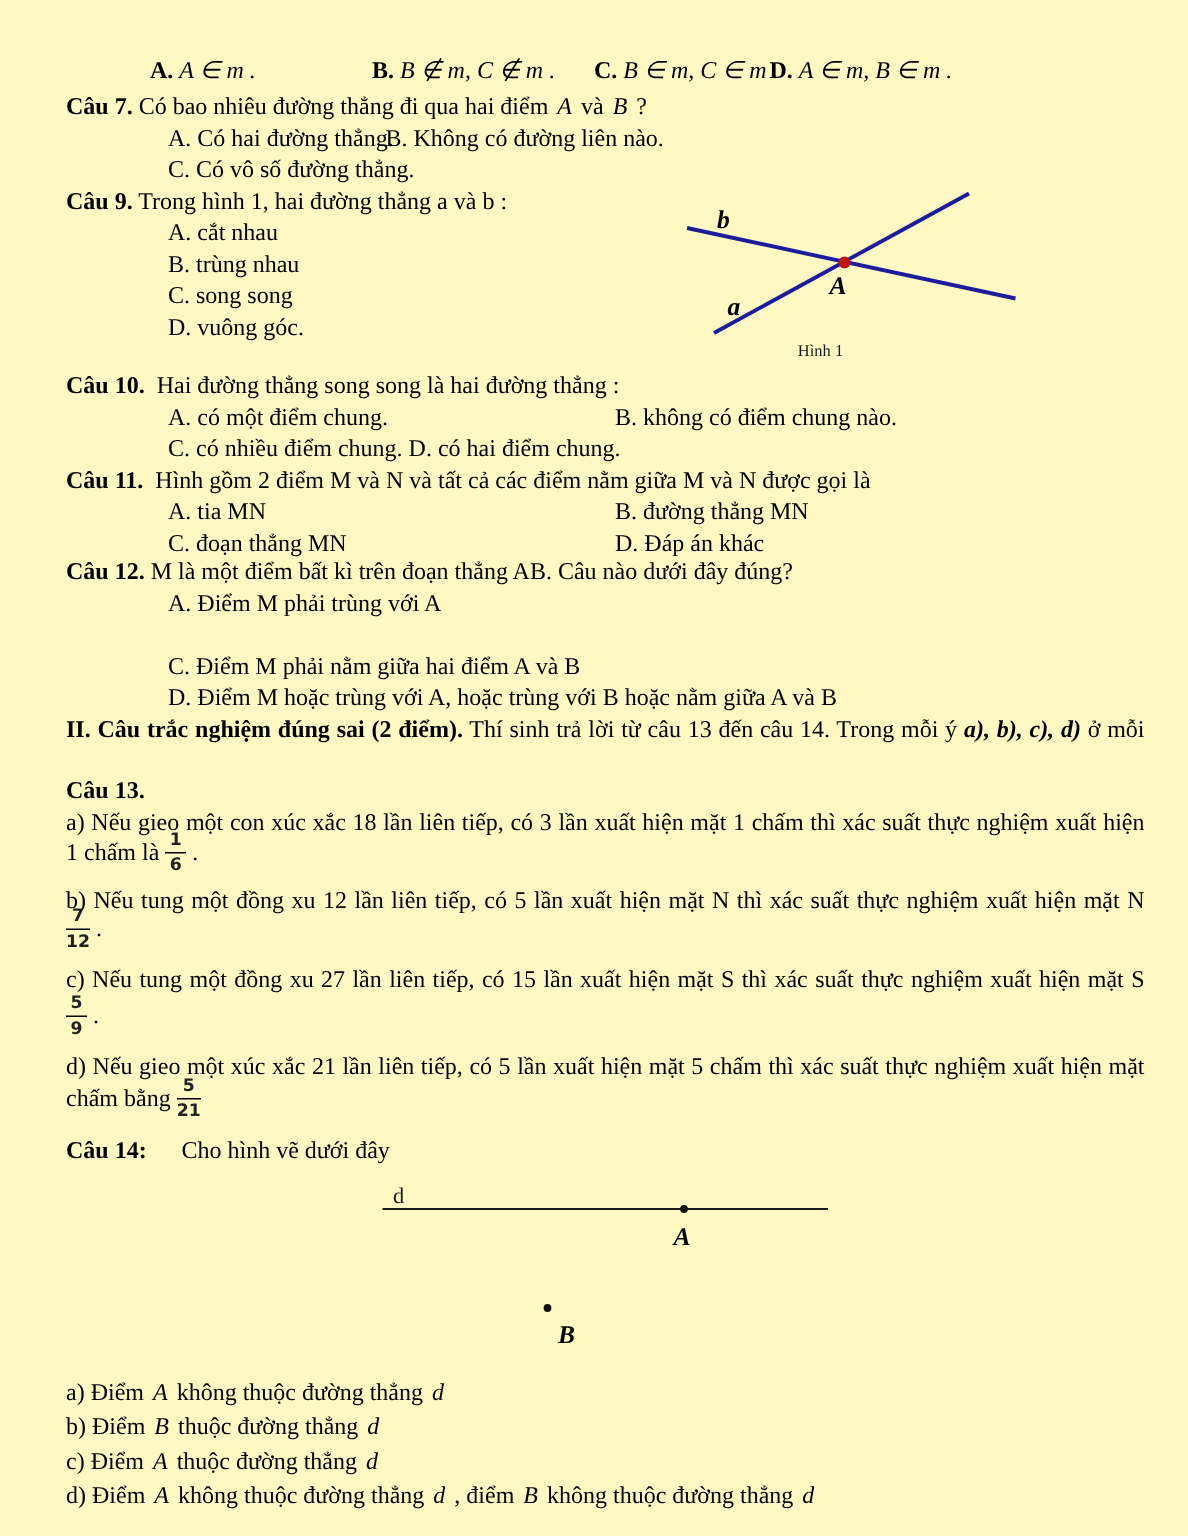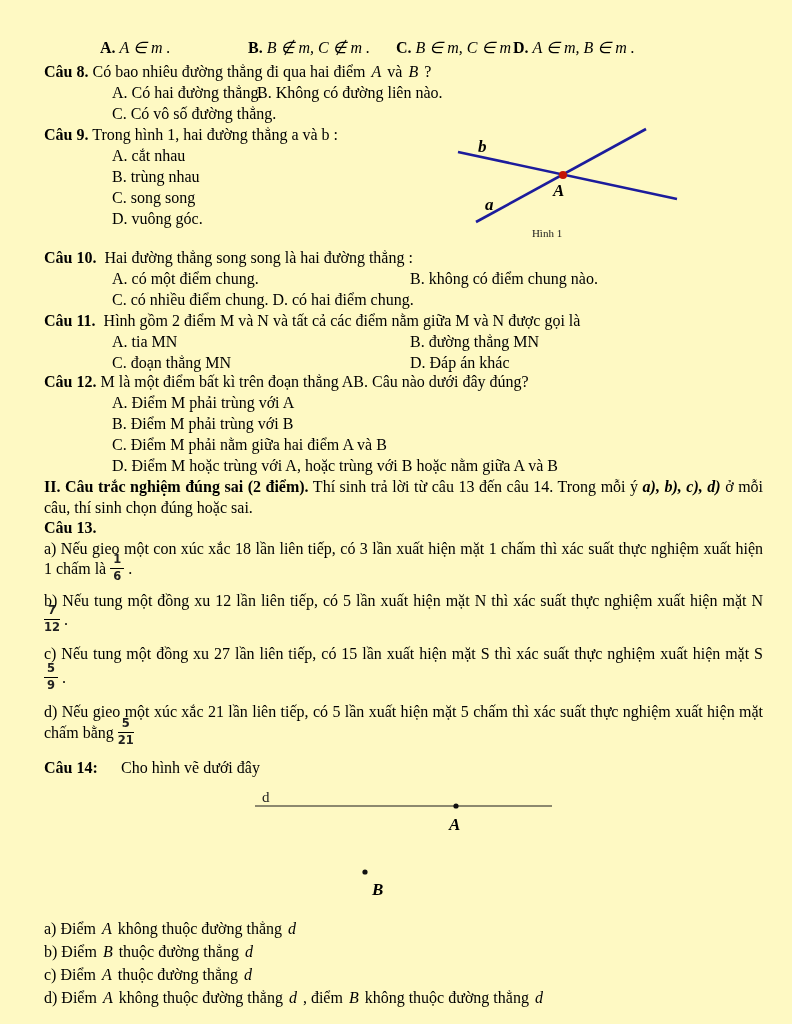--- a/index.html
+++ b/index.html
@@ -27,21 +27,21 @@
 </head>
 <body>
 
 <div class="page">
 
   <div class="ln" style="left:100px;top:37px"><span class="b">A.</span> <span class="math">A ∈ m .</span></div>
   <div class="ln" style="left:248px;top:37px"><span class="b">B.</span> <span class="math">B ∉ m, C ∉ m .</span></div>
   <div class="ln" style="left:396px;top:37px"><span class="b">C.</span> <span class="math">B ∈ m, C ∈ m .</span></div>
   <div class="ln" style="left:513px;top:37px"><span class="b">D.</span> <span class="math">A ∈ m, B ∈ m .</span></div>
 
-  <div class="ln" style="left:44px;top:61px"><span class="b">Câu 8.</span> <span>Có bao nhiêu đường thẳng đi qua hai điểm</span> <span class="mvar">A</span> <span>và</span> <span class="mvar">B</span> <span>?</span></div>
+  <div class="ln" style="left:44px;top:61px"><span class="b">Câu 7.</span> <span>Có bao nhiêu đường thẳng đi qua hai điểm</span> <span class="mvar">A</span> <span>và</span> <span class="mvar">B</span> <span>?</span></div>
   <div class="ln" style="left:112px;top:82px">A. Có hai đường thẳng.</div>
   <div class="ln" style="left:257px;top:82px">B. Không có đường liên nào.</div>
   <div class="ln" style="left:112px;top:103px">C. Có vô số đường thẳng.</div>
 
   <div class="ln" style="left:44px;top:124px"><span class="b">Câu 9.</span> <span>Trong hình 1, hai đường thẳng a và b :</span></div>
   <div class="ln" style="left:112px;top:145px">A. cắt nhau</div>
   <div class="ln" style="left:112px;top:166px">B. trùng nhau</div>
   <div class="ln" style="left:112px;top:187px">C. song song</div>
   <div class="ln" style="left:112px;top:208px">D. vuông góc.</div>
 
@@ -61,26 +61,24 @@
   <div class="ln" style="left:112px;top:289px">C. có nhiều điểm chung. D. có hai điểm chung.</div>
 
   <div class="ln" style="left:44px;top:310px"><span class="b">Câu 11.</span>&nbsp; <span>Hình gồm 2 điểm M và N và tất cả các điểm nằm giữa M và N được gọi là</span></div>
   <div class="ln" style="left:112px;top:331px">A. tia MN</div>
   <div class="ln" style="left:410px;top:331px">B. đường thẳng MN</div>
   <div class="ln" style="left:112px;top:352px">C. đoạn thẳng MN</div>
   <div class="ln" style="left:410px;top:352px">D. Đáp án khác</div>
 
   <div class="ln" style="left:44px;top:371px"><span class="b">Câu 12.</span> <span>M là một điểm bất kì trên đoạn thẳng AB. Câu nào dưới đây đúng?</span></div>
   <div class="ln" style="left:112px;top:392px">A. Điểm M phải trùng với A</div>
-  <div class="ln" style="left:112px;top:413px">B. Điểm M phải trùng với B</div>
   <div class="ln" style="left:112px;top:434px">C. Điểm M phải nằm giữa hai điểm A và B</div>
   <div class="ln" style="left:112px;top:455px">D. Điểm M hoặc trùng với A, hoặc trùng với B hoặc nằm giữa A và B</div>
 
   <div class="ln wide just" style="left:44px;top:476px"><span class="b">II. Câu trắc nghiệm đúng sai (2 điểm).</span> <span class="i">Thí sinh trả lời từ câu 13 đến câu 14. Trong mỗi ý</span> <span class="bi">a), b), c), d)</span> <span class="i">ở mỗi</span></div>
-  <div class="ln i" style="left:44px;top:497px">câu, thí sinh chọn đúng hoặc sai.</div>
 
   <div class="ln b" style="left:44px;top:517px">Câu 13.</div>
 
   <div class="ln wide just" style="left:44px;top:538px">a) Nếu gieo một con xúc xắc 18 lần liên tiếp, có 3 lần xuất hiện mặt 1 chấm thì xác suất thực nghiệm xuất hiện mặt</div>
   <div class="ln fracline" style="left:44px;top:553px">
     <span>1 chấm là</span>
     <span class="frac">
         <span class="num">1</span>
         <span class="den">6</span>
       </span>

